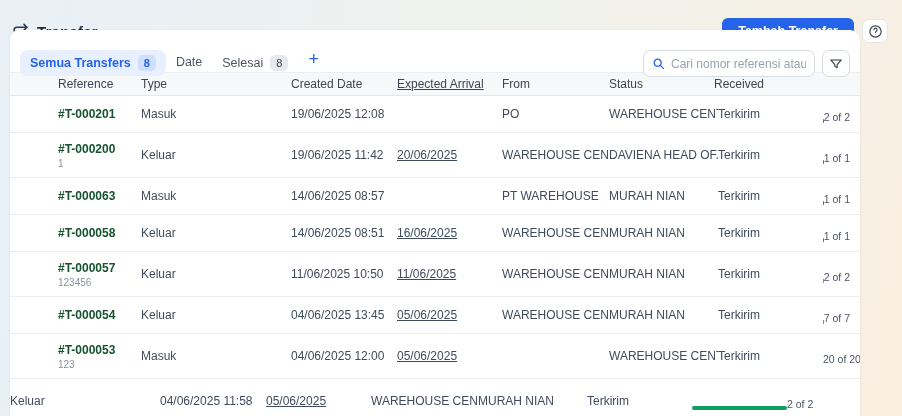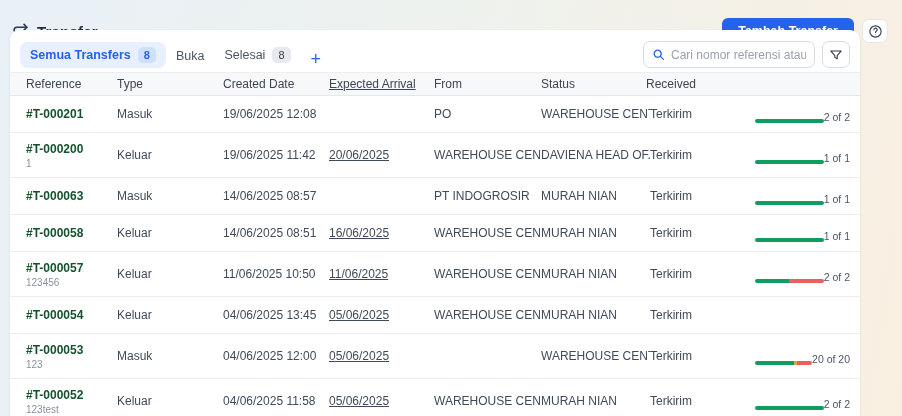--- a/index.html
+++ b/index.html
@@ -25,21 +25,21 @@
   }
 
   
   .card {
     position:absolute; top:30px; left:10px; width:850px; height:400px;
     background:#fff; border-radius:10px 10px 0 0;
     box-shadow:0 1px 3px rgba(25,35,55,.08);
   }
 
   
-  .toolbar { display:flex; align-items:flex-end; height:38px; padding:4px 10px 0 10px; }
+  .toolbar { display:flex; align-items:flex-start; height:38px; padding:20px 10px 0 10px; }
   .tab { display:flex; align-items:center; gap:7px; font-size:12.5px; color:#4b5563;
          padding:5px 10px; border-radius:8px; cursor:pointer; white-space:nowrap; }
   .tab.active { background:#e8effe; color:#2563eb; font-weight:bold; }
   .badge { font-size:11px; border-radius:5px; padding:2px 6px; background:#e7e9ee; color:#39424f; }
   .tab.active .badge { background:#cfdffc; color:#2563eb; }
   .tab-plus { color:#2563eb; font-size:18px; font-weight:normal; padding:0 10px; cursor:pointer; line-height:1; }
   .toolbar-right { margin-left:auto; display:flex; align-items:center; gap:7px; }
   .search-box { display:flex; align-items:center; gap:6px; width:172px; height:27px;
                 border:1px solid #d7dbe2; border-radius:7px; padding:0 8px; background:#fff; }
   .search-box input { border:none; outline:none; width:100%; font-size:12px; color:#3f4a5a;
@@ -48,23 +48,23 @@
   .btn-filter { width:28px; height:27px; background:#fff; border:1px solid #d7dbe2; border-radius:7px;
                 display:flex; align-items:center; justify-content:center; cursor:pointer; }
 
   
   .table { margin-top:4px; font-size:12px; }
   .thead { display:flex; align-items:center; height:24px; background:#f7f8fa;
            color:#3d4654; border-top:1px solid #eceef2; border-bottom:1px solid #e4e7ec; }
   .row { display:flex; align-items:center; height:37px; border-bottom:1px solid #ebedf1; cursor:pointer; }
   .row.tall { height:45px; }
   .cell { padding-right:6px; overflow:hidden; white-space:nowrap; }
-  .c0 { width:107px; padding-left:16px; }
+  .c0 { width:107px; padding-left:24px;margin-left:24px; }
   .c1 { width:106px; }
-  .c2 { width:106px; }
+  .c2 { width:106px;margin-left:44px; }
   .c3 { width:105px;text-decoration:underline; }
   .c4 { width:107px; }
   .c5 { width:109px; }
   .c6 { width:105px; }
   .c7 { flex:1; padding-right:10px; }
   .ref-link { color:#14532d; font-weight:bold; font-size:12px; text-decoration:none; display:block; }
   .ref-tag { color:#8a919e; font-size:10px; margin-top:2px; }
   .recv { display:flex; flex-direction:row; align-items:flex-end; }
   .bar { display:flex; width:95px; height:4px; border-radius:2px; overflow:hidden; }
   .bar span { height:100%; }
@@ -100,21 +100,21 @@
 </div>
 
 <div class="card">
 
   <div class="toolbar">
     <div class="tab active">
       <span>Semua Transfers</span>
       <span class="badge">8</span>
     </div>
     <div class="tab">
-      <span>Buka</span>
+      <span>Date</span>
     </div>
     <div class="tab">
       <span>Selesai</span>
       <span class="badge">8</span>
     </div>
     <div class="tab-plus">+</div>
 
     <div class="toolbar-right">
       <div class="search-box">
         <span style="display:flex;">
@@ -181,21 +181,21 @@
             <div class="recv-label">1 of 1</div>
           </div>
         </div>
         <div class="row">
           <div class="cell c0">
             <div class="ref-link">#T-000063</div>
           </div>
           <div class="cell c1">Masuk</div>
           <div class="cell c2">14/06/2025 08:57</div>
           <div class="cell c3"></div>
-          <div class="cell c4">PT INDOGROSIR</div>
+          <div class="cell c4">PT WAREHOUSE</div>
           <div class="cell c5">MURAH NIAN</div>
           <div class="cell c6">Terkirim</div>
           <div class="cell c7 recv">
             <div class="bar">
               <span style="width: 100%; background: rgb(16, 158, 96);"></span>
             </div>
             <div class="recv-label">1 of 1</div>
           </div>
         </div>
         <div class="row">
@@ -237,20 +237,27 @@
         <div class="row">
           <div class="cell c0">
             <div class="ref-link">#T-000054</div>
           </div>
           <div class="cell c1">Keluar</div>
           <div class="cell c2">04/06/2025 13:45</div>
           <div class="cell c3">05/06/2025</div>
           <div class="cell c4">WAREHOUSE CENT...</div>
           <div class="cell c5">MURAH NIAN</div>
           <div class="cell c6">Terkirim</div>
+          <div class="cell c7 recv">
+            <div class="bar">
+              <span style="width: 57%; background: rgb(16, 158, 96);"></span>
+              <span style="width: 43%; background: rgb(237, 94, 94);"></span>
+            </div>
+            <div class="recv-label">7 of 7</div>
+          </div>
         </div>
         <div class="row tall">
           <div class="cell c0">
             <div class="ref-link">#T-000053</div>
             <div class="ref-tag">123</div>
           </div>
           <div class="cell c1">Masuk</div>
           <div class="cell c2">04/06/2025 12:00</div>
           <div class="cell c3">05/06/2025</div>
           <div class="cell c4"></div>
@@ -259,24 +266,20 @@
           <div class="cell c7 recv">
             <div class="bar">
               <span style="width: 68%; background: rgb(16, 158, 96);"></span>
               <span style="width: 5%; background: rgb(230, 162, 60);"></span>
               <span style="width: 27%; background: rgb(237, 94, 94);"></span>
             </div>
             <div class="recv-label">20 of 20</div>
           </div>
         </div>
         <div class="row tall">
-          <div class="cell c0">
-            <div class="ref-link">#T-000052</div>
-            <div class="ref-tag">123test</div>
-          </div>
           <div class="cell c1">Keluar</div>
           <div class="cell c2">04/06/2025 11:58</div>
           <div class="cell c3">05/06/2025</div>
           <div class="cell c4">WAREHOUSE CENT...</div>
           <div class="cell c5">MURAH NIAN</div>
           <div class="cell c6">Terkirim</div>
           <div class="cell c7 recv">
             <div class="bar">
               <span style="width: 100%; background: rgb(16, 158, 96);"></span>
             </div>

